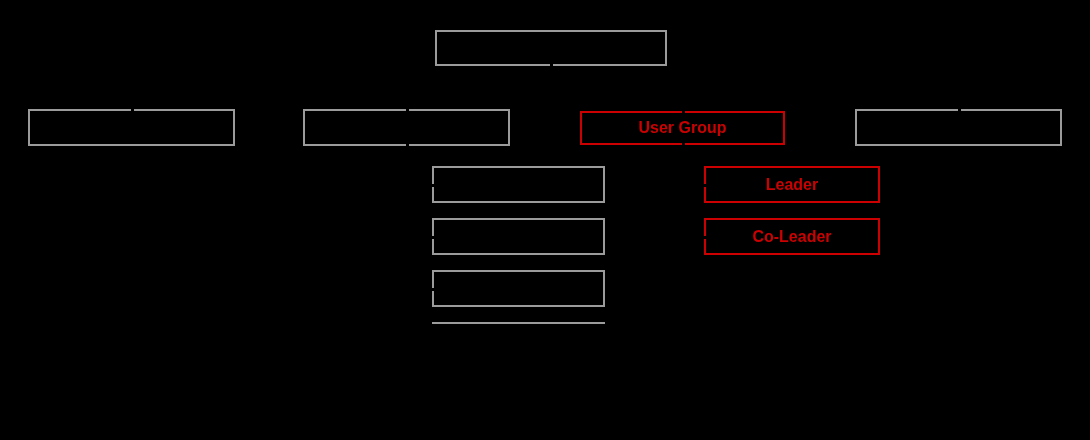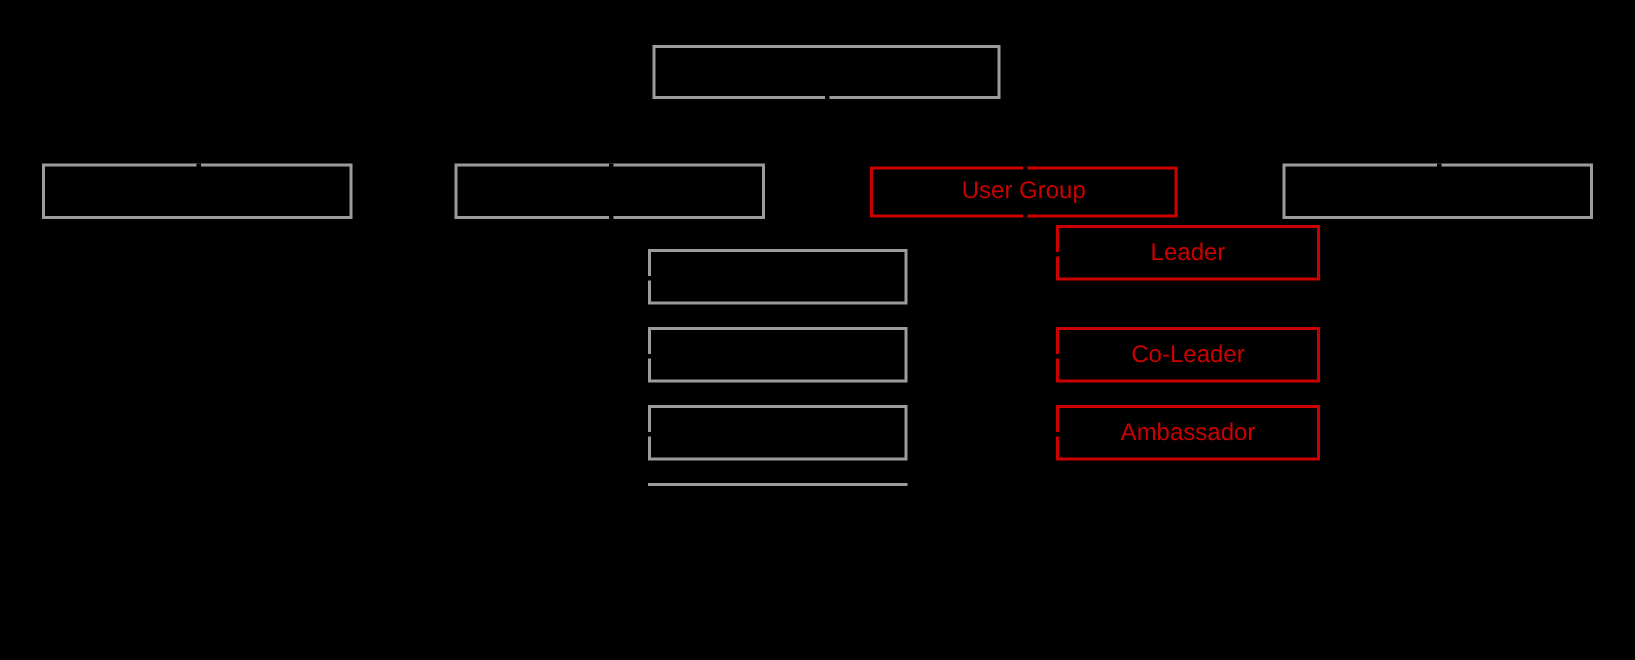--- a/index.html
+++ b/index.html
@@ -7,20 +7,21 @@
     padding: 0;
     background: #000000;
   }
   .canvas {
     position: relative;
     width: 1090px;
     height: 324px;
     background: var(--background, #000000);
     overflow: hidden;
     font-family: "Liberation Sans", "DejaVu Sans", sans-serif;
+    font-weight: bold;
   }
   .node {
     position: absolute;
     box-sizing: border-box;
     border: 2px solid var(--node-border, #9b9b9b);
     background: var(--node-fill, #000000);
     display: flex;
     align-items: center;
     justify-content: center;
     color: var(--node-border, #9b9b9b);
@@ -89,26 +90,22 @@
   </div>
   <div class="node" style="left:432px; top:322px; width:173px; height:37px;">
     <span class="label"></span>
     <span class="stub left"></span>
   </div>
   <div class="node" style="left:432px; top:373px; width:173px; height:37px;">
     <span class="label"></span>
     <span class="stub left"></span>
   </div>
 
-  <div class="node red" style="left:704px; top:150px; width:176px; height:37px;align-items:center;">
+  <div class="node red" style="left:704px; top:166px; width:176px; height:37px;align-items:center;">
     <span class="label">Leader</span>
     <span class="stub left"></span>
   </div>
   <div class="node red" style="left:704px; top:218px; width:176px; height:37px;align-items:center;">
     <span class="label">Co-Leader</span>
     <span class="stub left"></span>
   </div>
-  <div class="node red" style="left:704px; top:270px; width:176px; height:37px;">
-    <span class="label">Ambassador</span>
-    <span class="stub left"></span>
-  </div>
 
 </div>
 
 </body></html>

